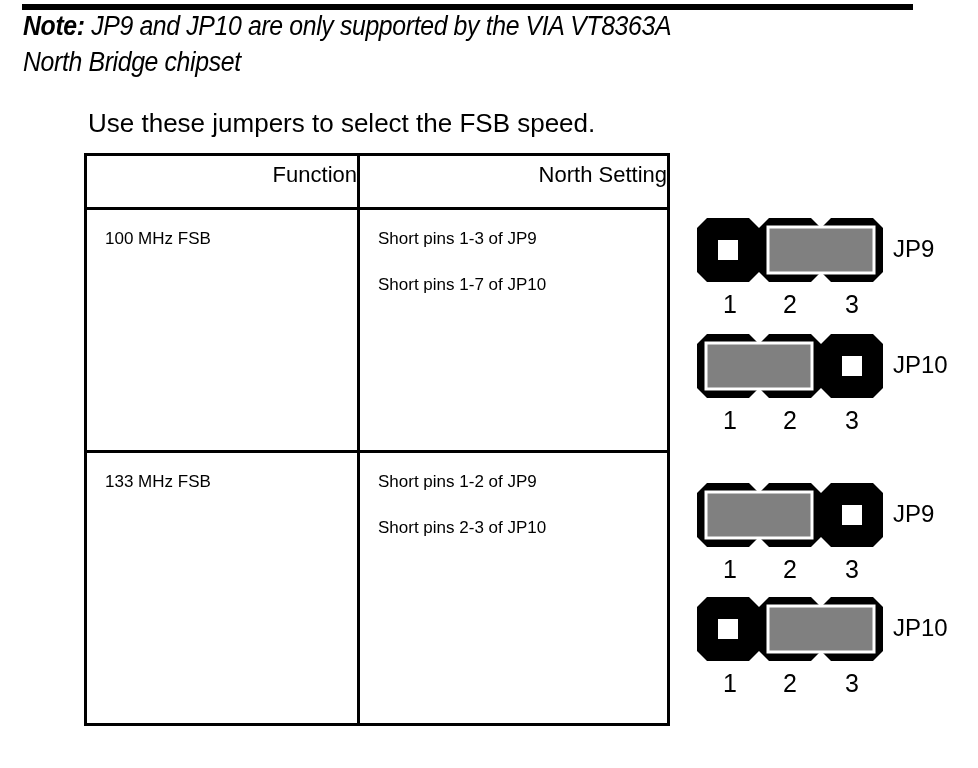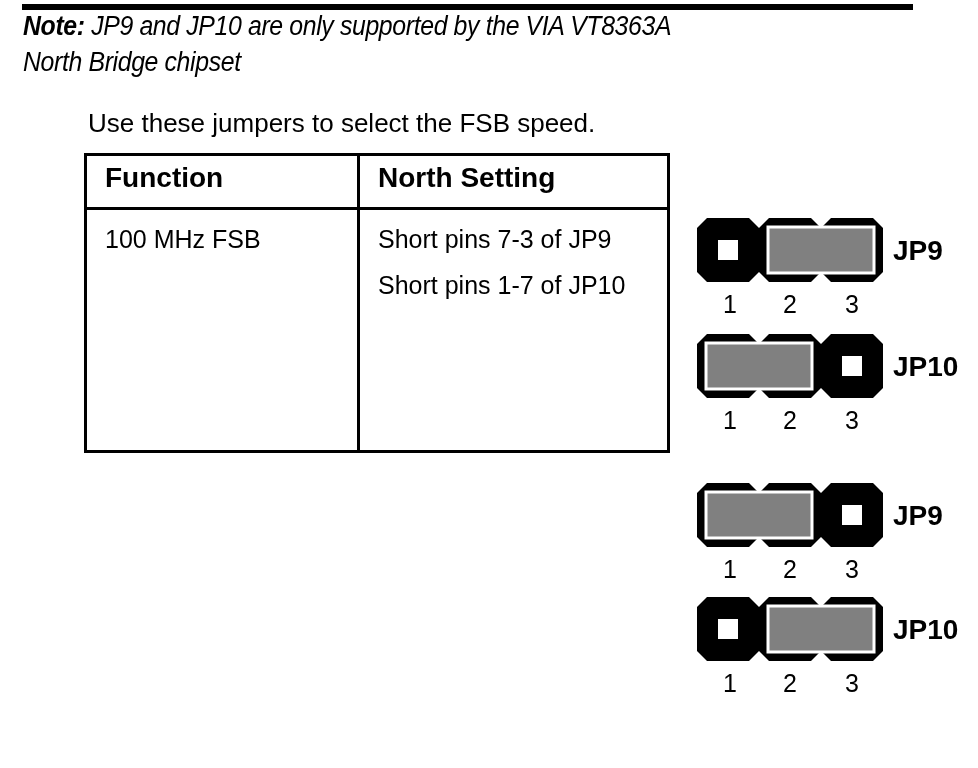--- a/index.html
+++ b/index.html
@@ -5,32 +5,32 @@
   html, body { margin:0; padding:0; background:#ffffff; }
   body { width:978px; height:768px; position:relative; overflow:hidden;
          font-family:"Liberation Sans", sans-serif; color:#000; }
   .top-rule { position:absolute; left:22px; top:4px; width:891px; height:6px; background:#000; }
   .note { position:absolute; left:23px; top:8px; font-size:27px; font-style:italic; line-height:36px;
           letter-spacing:-0.4px; transform:scaleX(0.92); transform-origin:left top; white-space:nowrap; }
   .note b { font-weight:bold; }
   .intro { position:absolute; left:88px; top:106px; font-size:26px; line-height:34px; white-space:nowrap; }
   table.fsb { position:absolute; left:84px; top:153px; border-collapse:collapse; }
   table.fsb td, table.fsb th { border:3px solid #000; vertical-align:top; text-align:left; padding:0; }
-  table.fsb th { height:51px; font-weight:bold; font-size:28px; }
+  table.fsb th { height:51px; font-weight:normal; font-size:22px;text-align:right; }
   table.fsb th .cell, table.fsb td .cell { padding:6px 0 0 18px; }
-  table.fsb td { font-size:25px; }
+  table.fsb td { font-size:17px; }
   .c1 { width:270px; }
   .c2 { width:307px; }
   .r1 td { height:240px; }
   .r2 td { height:270px; }
   .line { line-height:46px; white-space:nowrap; }
   .jumper { position:absolute; }
   .pin-labels { position:absolute; font-size:25px; }
   .pin-labels span { position:absolute; width:30px; text-align:center; }
-  .jlabel { position:absolute; font-weight:bold; font-size:28px; }
+  .jlabel { position:absolute; font-weight:normal; font-size:24px; }
 </style>
 </head>
 <body>
 
 <div class="top-rule"></div>
 
 <div class="note">
   <div><b>Note:</b><span> JP9 and JP10 are only supported by the VIA VT8363A</span></div>
   <div>North Bridge chipset</div>
 </div>
@@ -48,22 +48,35 @@
         </th>
   </tr>
   <tr class="r1">
     <td>
           <div class="cell">
             <div class="line">100 MHz FSB</div>
           </div>
         </td>
     <td>
           <div class="cell">
-      <div class="line">Short pins 7-3 of JP9</div>
+      <div class="line">Short pins 1-3 of JP9</div>
       <div class="line">Short pins 1-7 of JP10</div>
+    </div>
+        </td>
+  </tr>
+  <tr class="r2">
+    <td>
+          <div class="cell">
+            <div class="line">133 MHz FSB</div>
+          </div>
+        </td>
+    <td>
+          <div class="cell">
+      <div class="line">Short pins 1-2 of JP9</div>
+      <div class="line">Short pins 2-3 of JP10</div>
     </div>
         </td>
   </tr>
 </tbody>
   </table>
 
 <div id="jumpers">
     <svg width="186" height="64" class="jumper" style="left: 697px; top: 218px;">
       <polygon points="10,0 52,0 62,10 62,54 52,64 10,64 0,54 0,10" fill="#000000"></polygon>
       <polygon points="72,0 114,0 124,10 124,54 114,64 72,64 62,54 62,10" fill="#000000"></polygon>

